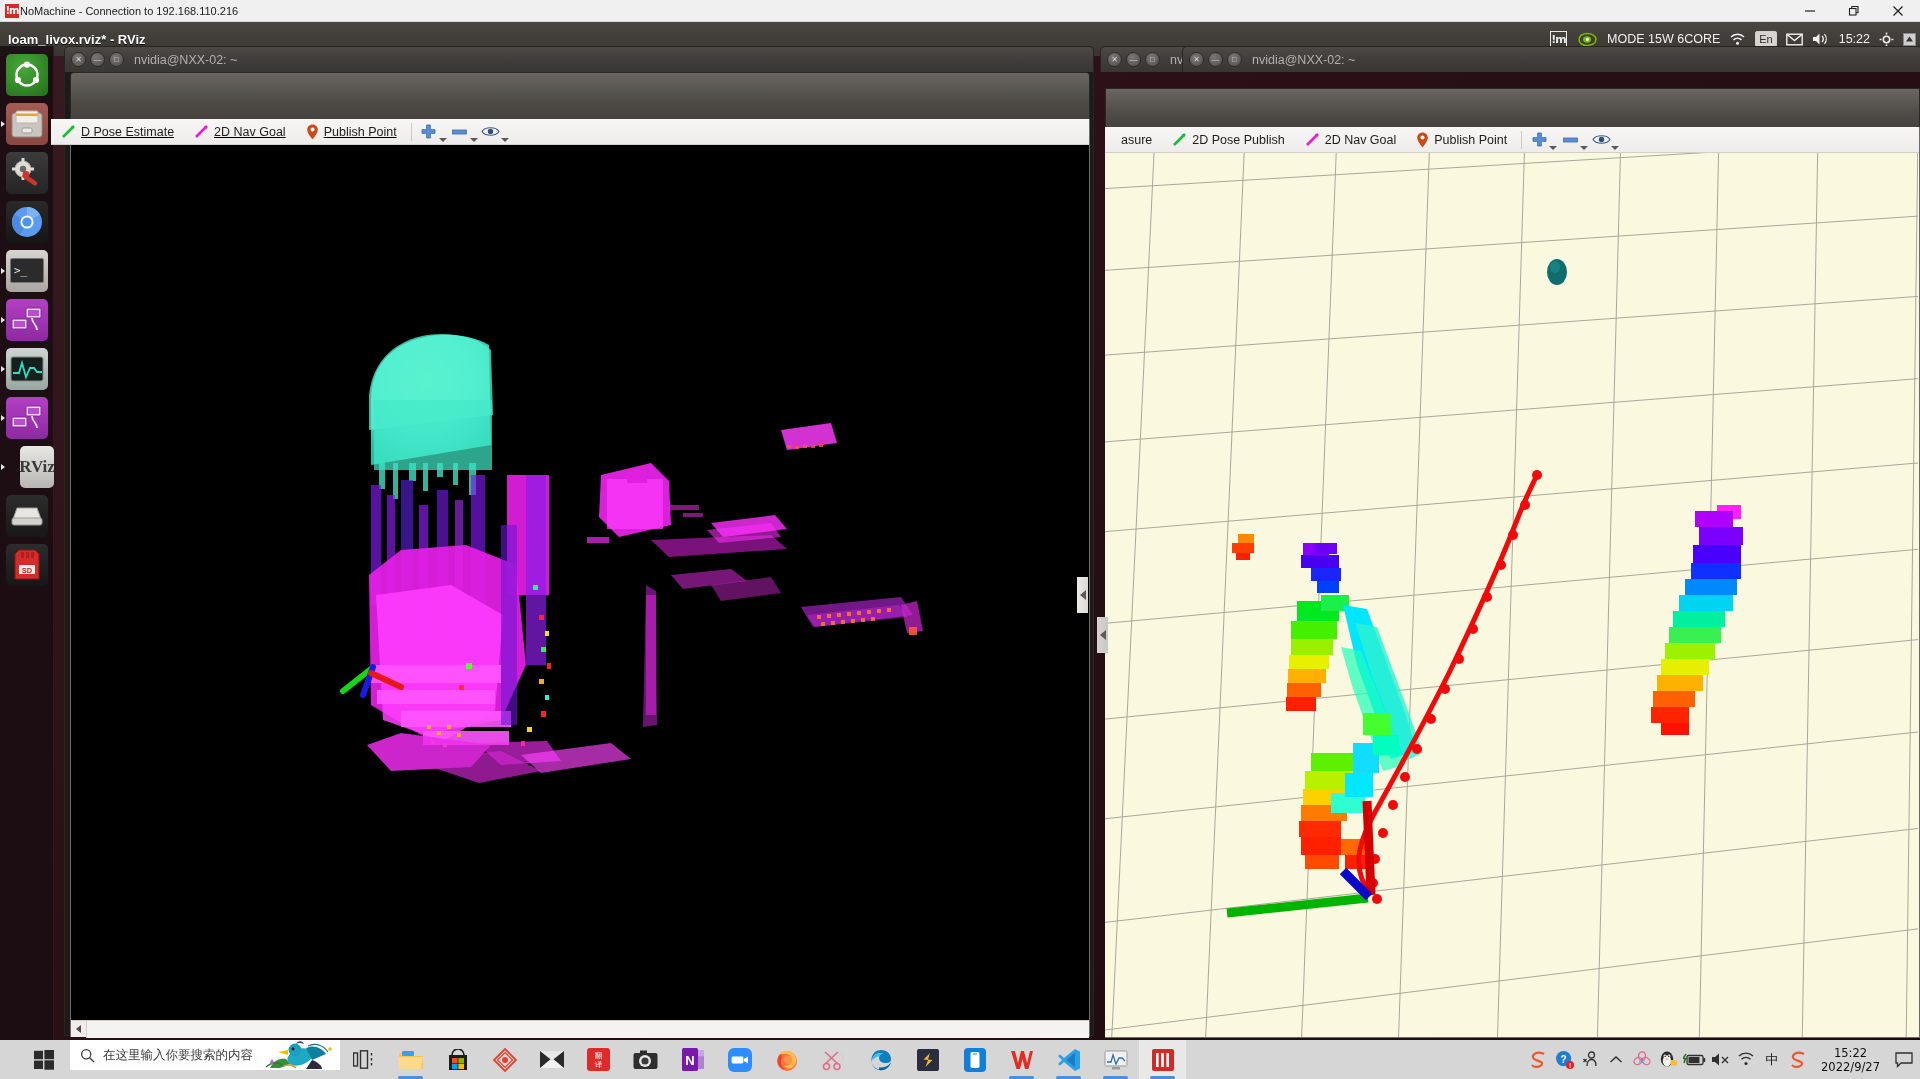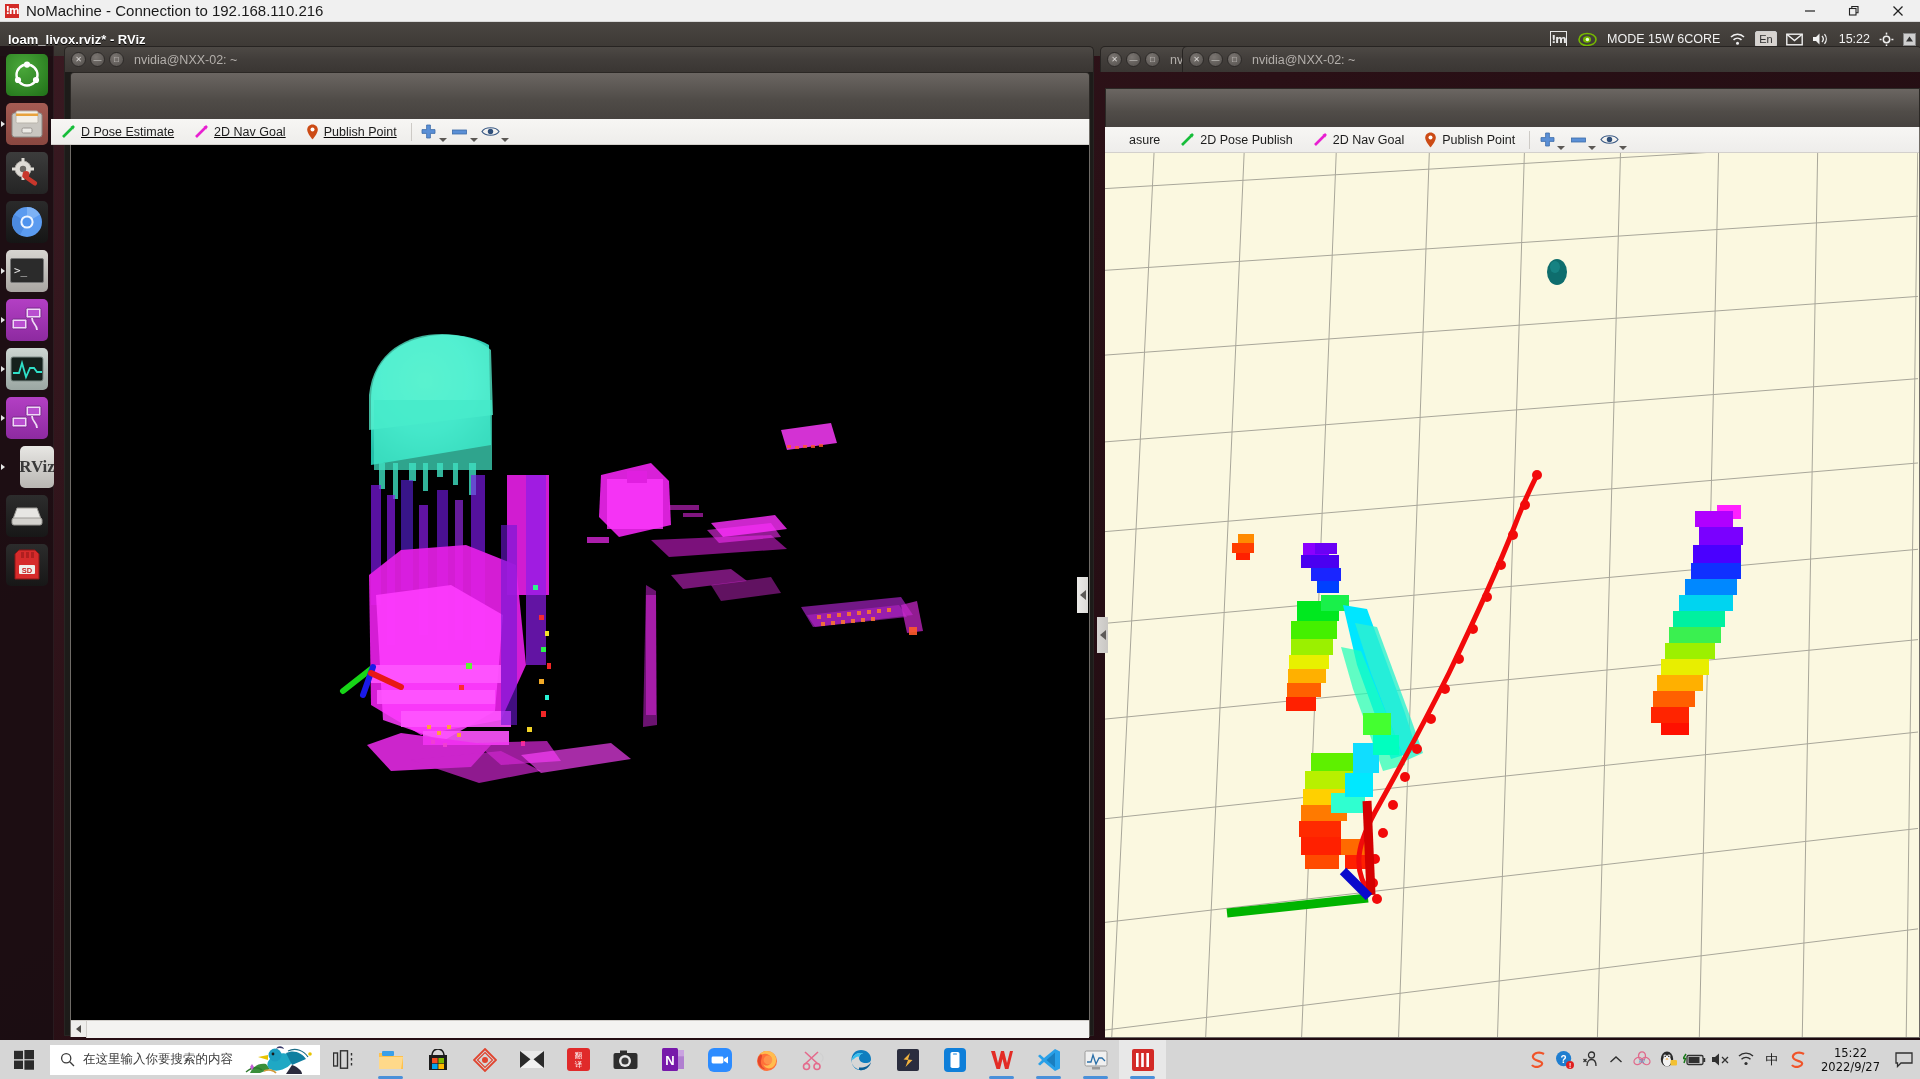--- a/index.html
+++ b/index.html
@@ -10,21 +10,21 @@
   #nomachine-titlebar {
     position:absolute; left:0; top:0; width:1920px; height:22px;
     background:#f0f0f0; border-bottom:1px solid #d8d8d8;
     display:flex; align-items:center;
   }
   #nm-icon {
     width:14px; height:14px; margin-left:5px; background:#d32a26;
     color:#fff; font-size:10px; font-weight:bold; line-height:14px;
     text-align:center; letter-spacing:-1px; font-family:"DejaVu Sans", sans-serif;
   }
-  #nm-title { margin-left:7px; font-size:15px; color:#1a1a1a; }
+  #nm-title { margin-left:1px; font-size:11px; color:#1a1a1a; }
   #nm-winbtns { margin-left:auto; display:flex; }
   .nm-wb { width:44px; height:22px; display:flex; align-items:center;
     justify-content:center; font-size:12px; color:#222; }
   .nm-wb svg { display:block; }
 
   
   #ubuntu-desktop {
     position:absolute; left:0; top:22px; width:1920px; height:1018px;
     background:#2b0f17;
     background-image:linear-gradient(145deg,#3a1a22 0%, #2a1016 40%, #1c0a0f 100%);
@@ -110,21 +110,21 @@
   .hscroll { height:17px; background:#efeeec; border-top:1px solid #d2cfcb;
     display:flex; align-items:center; }
   .hscroll .arrowbox { width:16px; height:17px; display:flex; align-items:center;
     justify-content:center; border-right:1px solid #d2cfcb; }
   .hscroll .arrowbox i { width:0;height:0;border-top:4px solid transparent;
     border-bottom:4px solid transparent;border-right:5px solid #4e4b48; }
   .hscroll .track { flex:1; height:17px; background:#f4f3f1; }
 
   
   #taskbar { position:absolute; left:0; top:1040px; width:1920px; height:39px;
-    background:#d6d6d6; display:flex; align-items:center; }
+    background:#d6d6d6; display:flex; align-items:flex-start;padding-left:20px; }
   #start-btn { width:48px; height:39px; display:flex; align-items:center;
     justify-content:center; }
   #tb-search { width:270px; height:30px; background:#fff; display:flex;
     align-items:center; gap:8px; padding-left:10px; margin-left:2px;
     font-size:12px; color:#3b3b3b; position:relative; overflow:hidden; }
   #tb-search-text { font-family:"DejaVu Sans", sans-serif; font-size:12.5px; }
   #tb-bird { position:absolute; right:2px; bottom:0; width:78px; height:30px; }
   .tbi { width:47px; height:39px; display:flex; align-items:center;
     justify-content:center; position:relative; }
   .tbi.active { background:#e8e8e8; }
@@ -582,21 +582,21 @@
         <span class="wb">□</span>
       </div>
       <span>nvidia@NXX-02: ~</span>
     </div>
   </div>
 
   <div class="uwin" style="left:1105px; top:66px; width:815px; height:950px;">
     <div style="height:39px;background:linear-gradient(180deg,#6b6662 0%,#504c48 60%,#46423f 100%);border:1px solid #2b2825;border-bottom:none;"></div>
     <div class="rviz-body" style="height:911px;border-left:none;">
       <div class="rviz-toolbar">
-        <div class="tb-item" style="padding-left:24px;">
+        <div class="tb-item" style="padding-left:16px;">
           <span>asure</span>
         </div>
         <div class="tb-item">
           <svg class="tb-icon" width="15" height="15" viewBox="0 0 15 15">
             <line x1="2" y1="13" x2="13" y2="2" stroke="#17bd3a" stroke-width="2.6"></line>
             <polygon points="13,2 9.5,2.6 12.4,5.5" fill="#17bd3a"></polygon>
           </svg>
           <span>2D Pose Publish</span>
         </div>
         <div class="tb-item">

